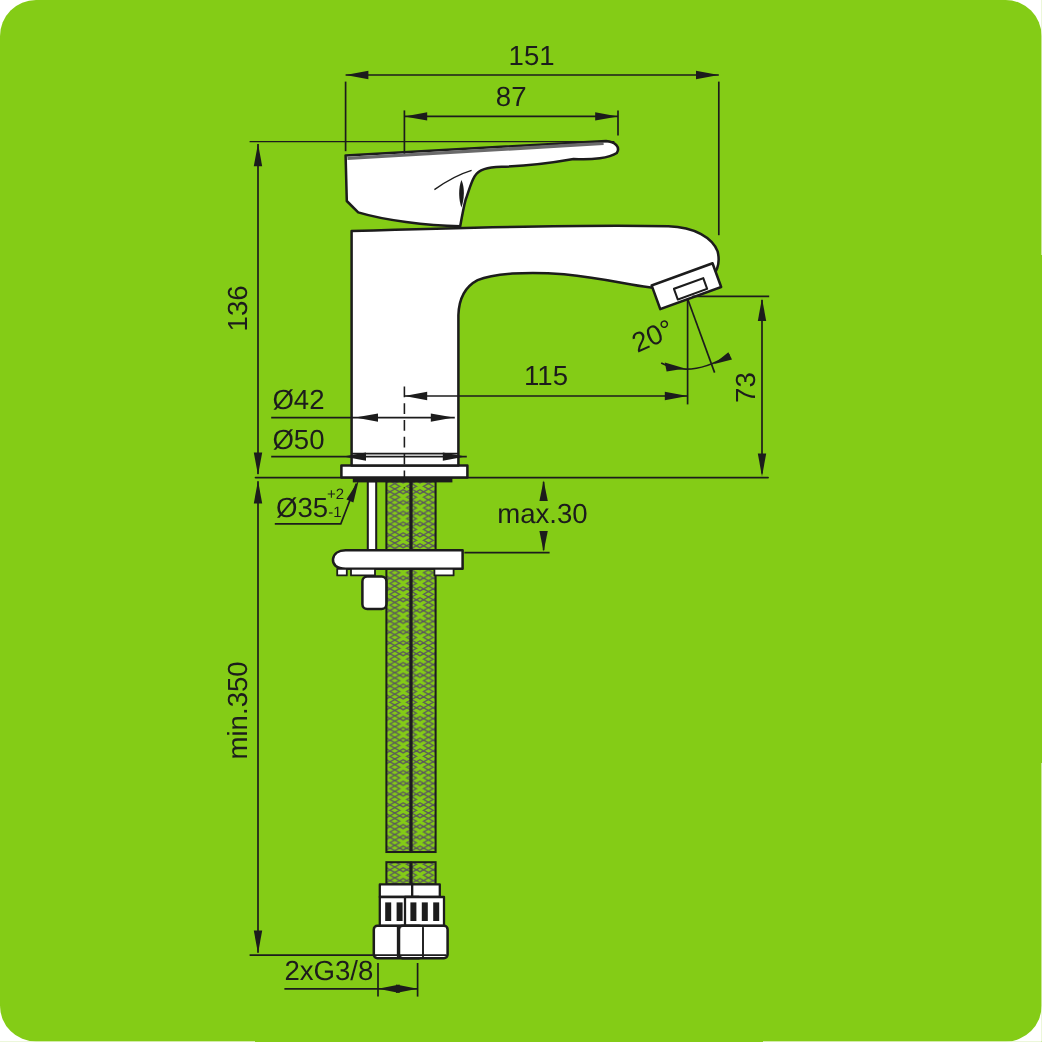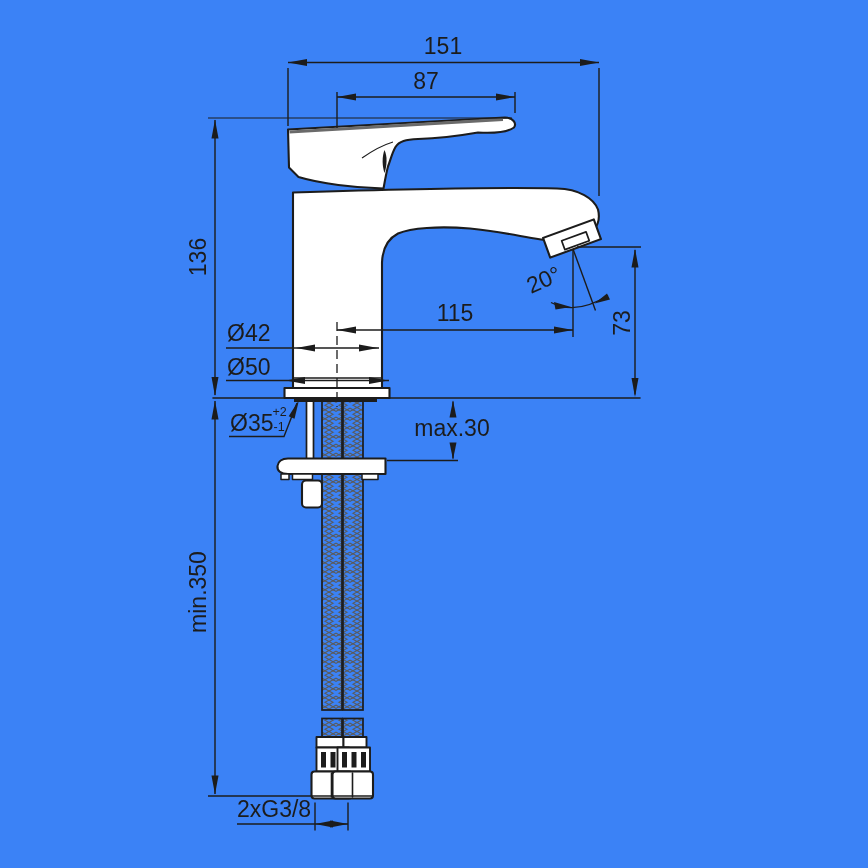--- a/index.html
+++ b/index.html
@@ -1,17 +1,17 @@
 <!DOCTYPE html>
 <html><head>
 <meta charset="utf-8">
 <style>
   html,body{margin:0;padding:0;background:#ffffff;}
-  .stage{position:relative;width:868px;height:868px;background:#3b82f6;overflow:hidden;
-         font-family:"Liberation Sans", sans-serif;}
+  .stage{position:relative;width:868px;height:868px;background:#84cc16;overflow:hidden;
+         font-family:"Liberation Sans", sans-serif;border-radius:30px;}
   svg{display:block;}
   .obj{fill:#ffffff;stroke:#1c1c1c;stroke-width:2.1;stroke-linejoin:round;stroke-linecap:round;}
   .obj-thin{fill:none;stroke:#1c1c1c;stroke-width:1.6;stroke-linecap:round;}
   .dim{fill:none;stroke:#1c1c1c;stroke-width:1.4;stroke-linecap:butt;}
   .dim-dash{fill:none;stroke:#1c1c1c;stroke-width:1.3;stroke-dasharray:9 5;}
   .arw{fill:#1c1c1c;stroke:none;}
   .bar{fill:#1c1c1c;stroke:none;}
   .t{font-family:"Liberation Sans", sans-serif;font-size:23px;fill:#1c1c1c;}
   .ts{font-family:"Liberation Sans", sans-serif;font-size:12.5px;fill:#1c1c1c;}
   .mid{text-anchor:middle;}

